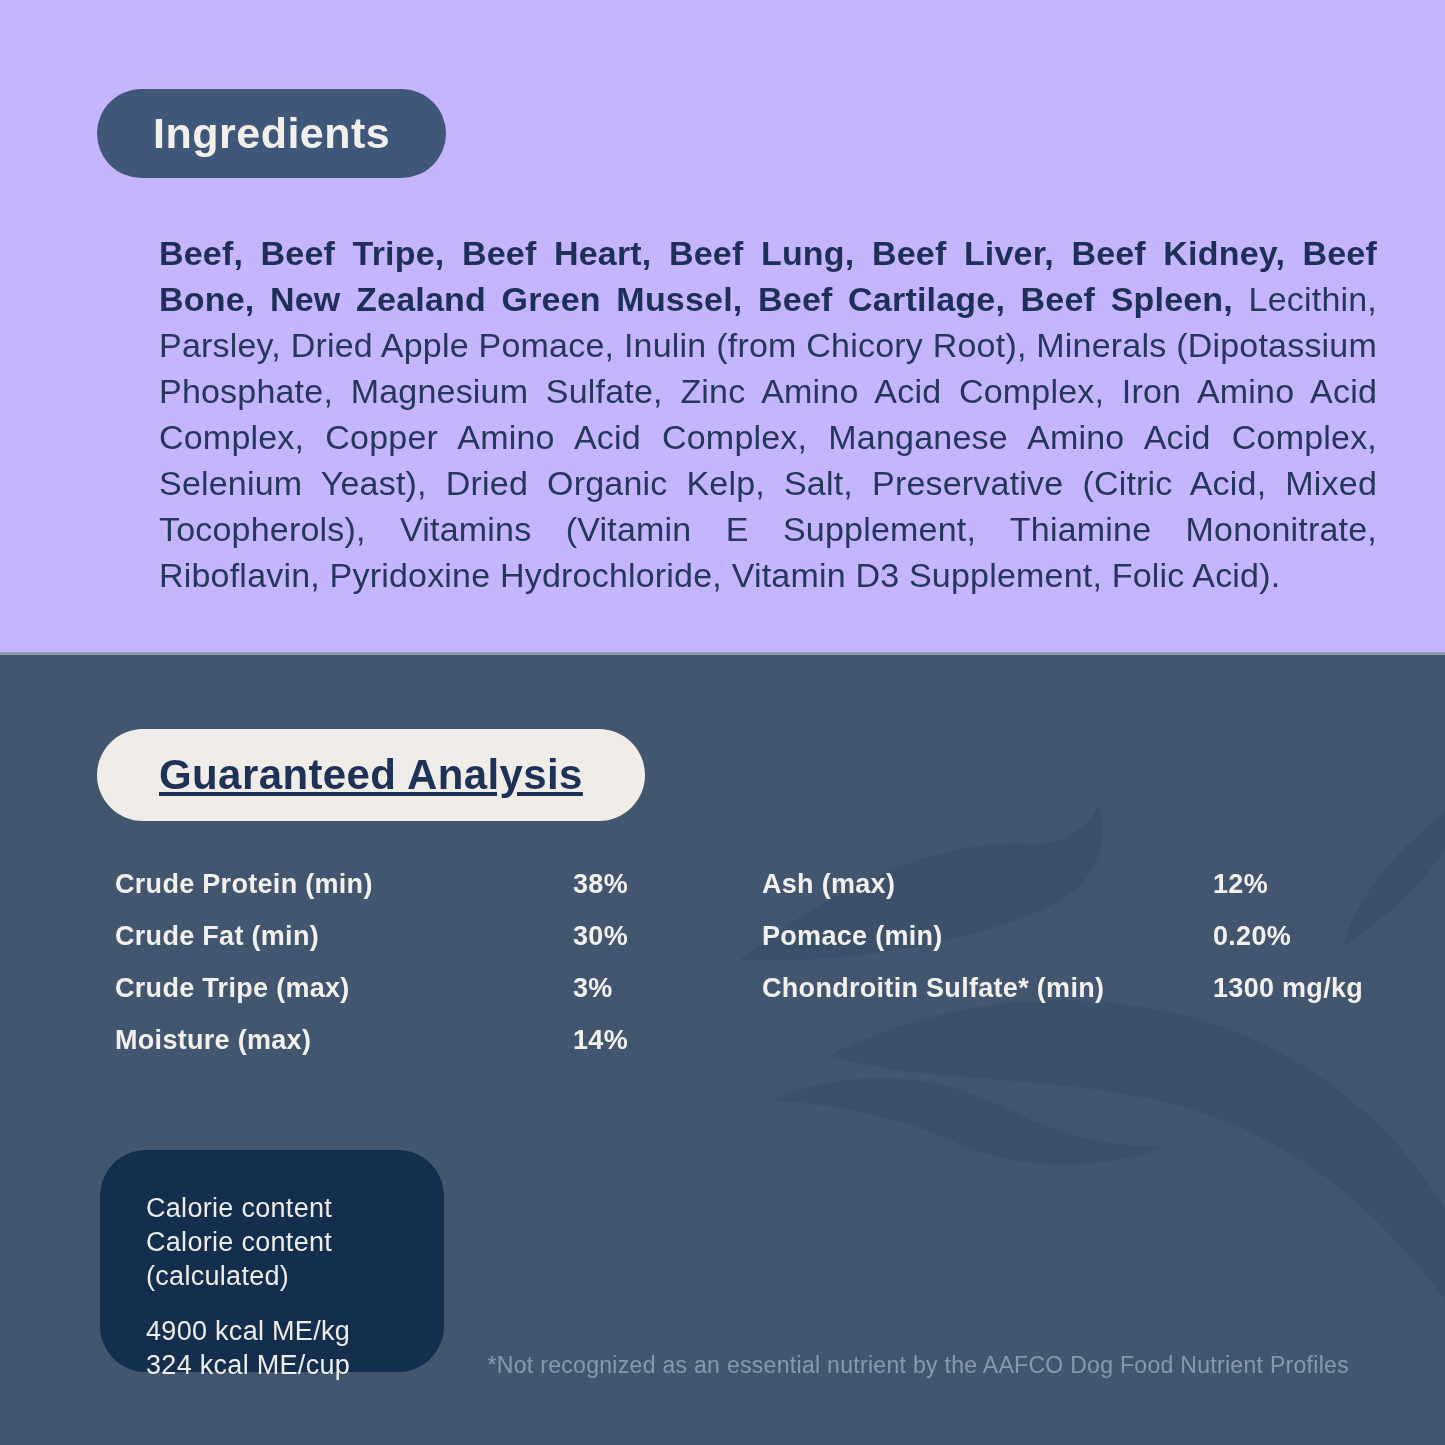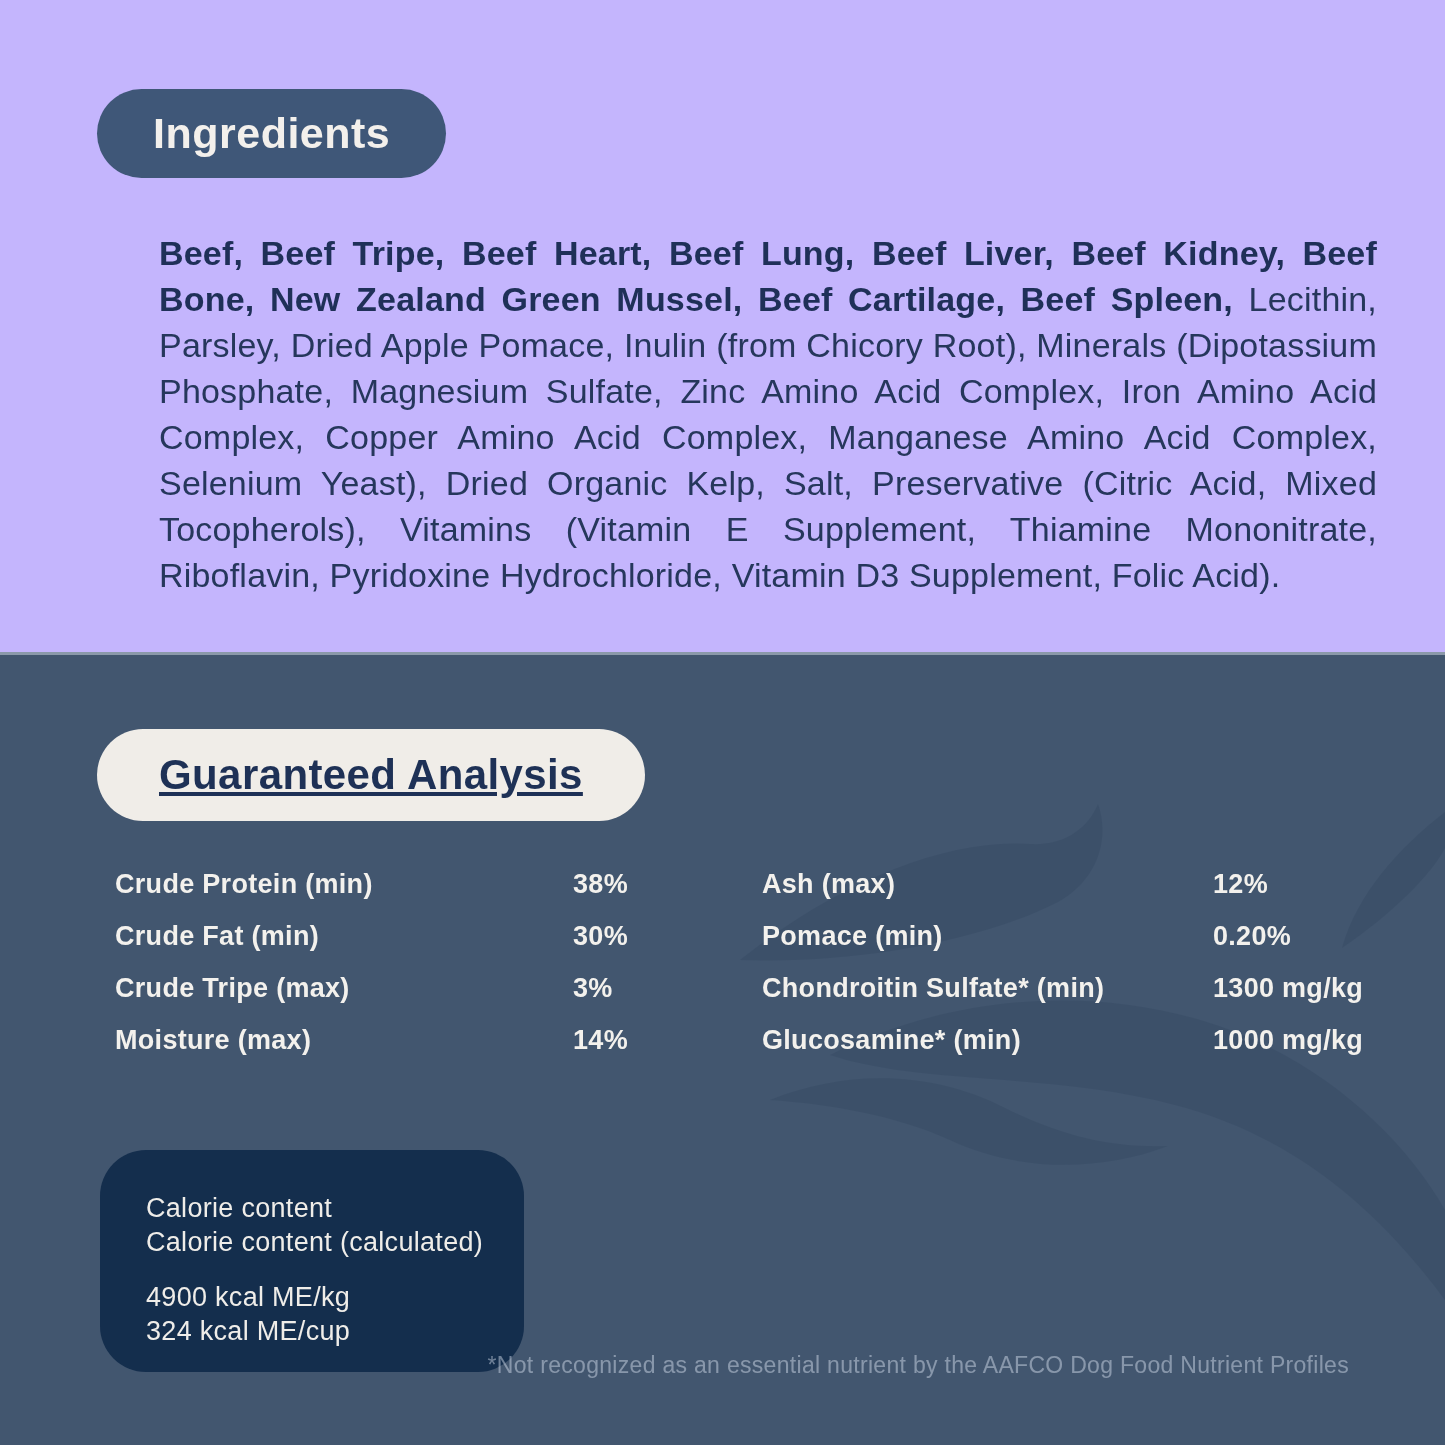--- a/index.html
+++ b/index.html
@@ -83,21 +83,21 @@
     font-weight:bold;
     color:#F3F1ED;
     letter-spacing:0.3px;
     white-space:nowrap;
   }
   .a-col-left  .a-val { position:absolute; left:438px; top:0;margin-left:20px; }
   .a-col-right .a-val { position:absolute; left:423px; top:0;margin-left:28px; }
 
   .calorie-box {
     position:absolute; left:100px; top:498px;
-    width:424px; height:222px;
+    width:344px; height:222px;
     background:#142E4D;
     border-radius:46px;
     padding:41px 30px 0 46px;
     color:#EFEDE9;
     font-size:27px; line-height:34px;
     letter-spacing:0.3px;
   }
   .cal-group + .cal-group { margin-top:21px; }
 
   .footnote {
@@ -161,24 +161,20 @@
         <span class="a-val">12%</span>
       </div>
       <div class="a-row">
         <span class="a-lbl">Pomace (min)</span>
         <span class="a-val">0.20%</span>
       </div>
       <div class="a-row">
         <span class="a-lbl">Chondroitin Sulfate* (min)</span>
         <span class="a-val">1300 mg/kg</span>
       </div>
-      <div class="a-row">
-        <span class="a-lbl">Glucosamine* (min)</span>
-        <span class="a-val">1000 mg/kg</span>
-      </div>
     </div>
 
     <div class="calorie-box">
       <div class="cal-group">
         <div>Calorie content</div>
         <div>Calorie content (calculated)</div>
       </div>
       <div class="cal-group">
         <div>4900 kcal ME/kg</div>
         <div>324 kcal ME/cup</div>

